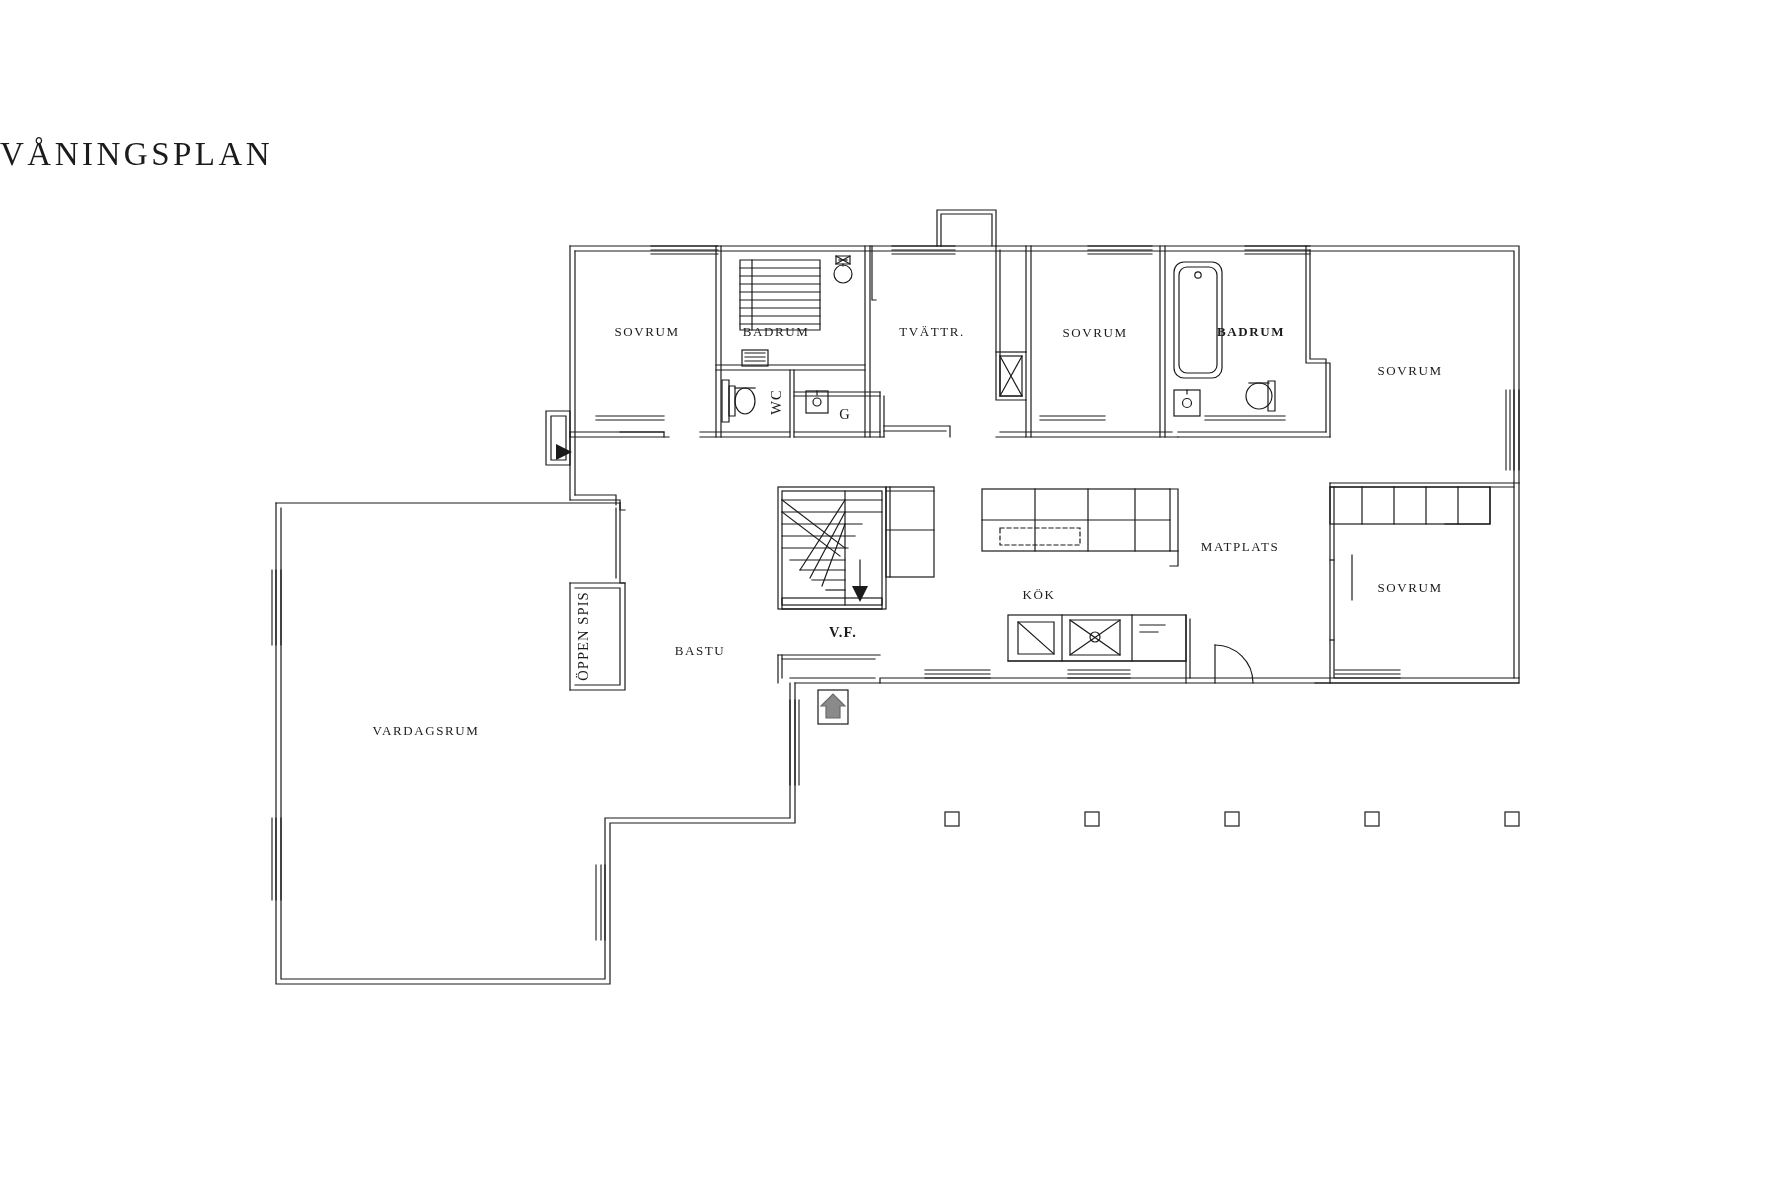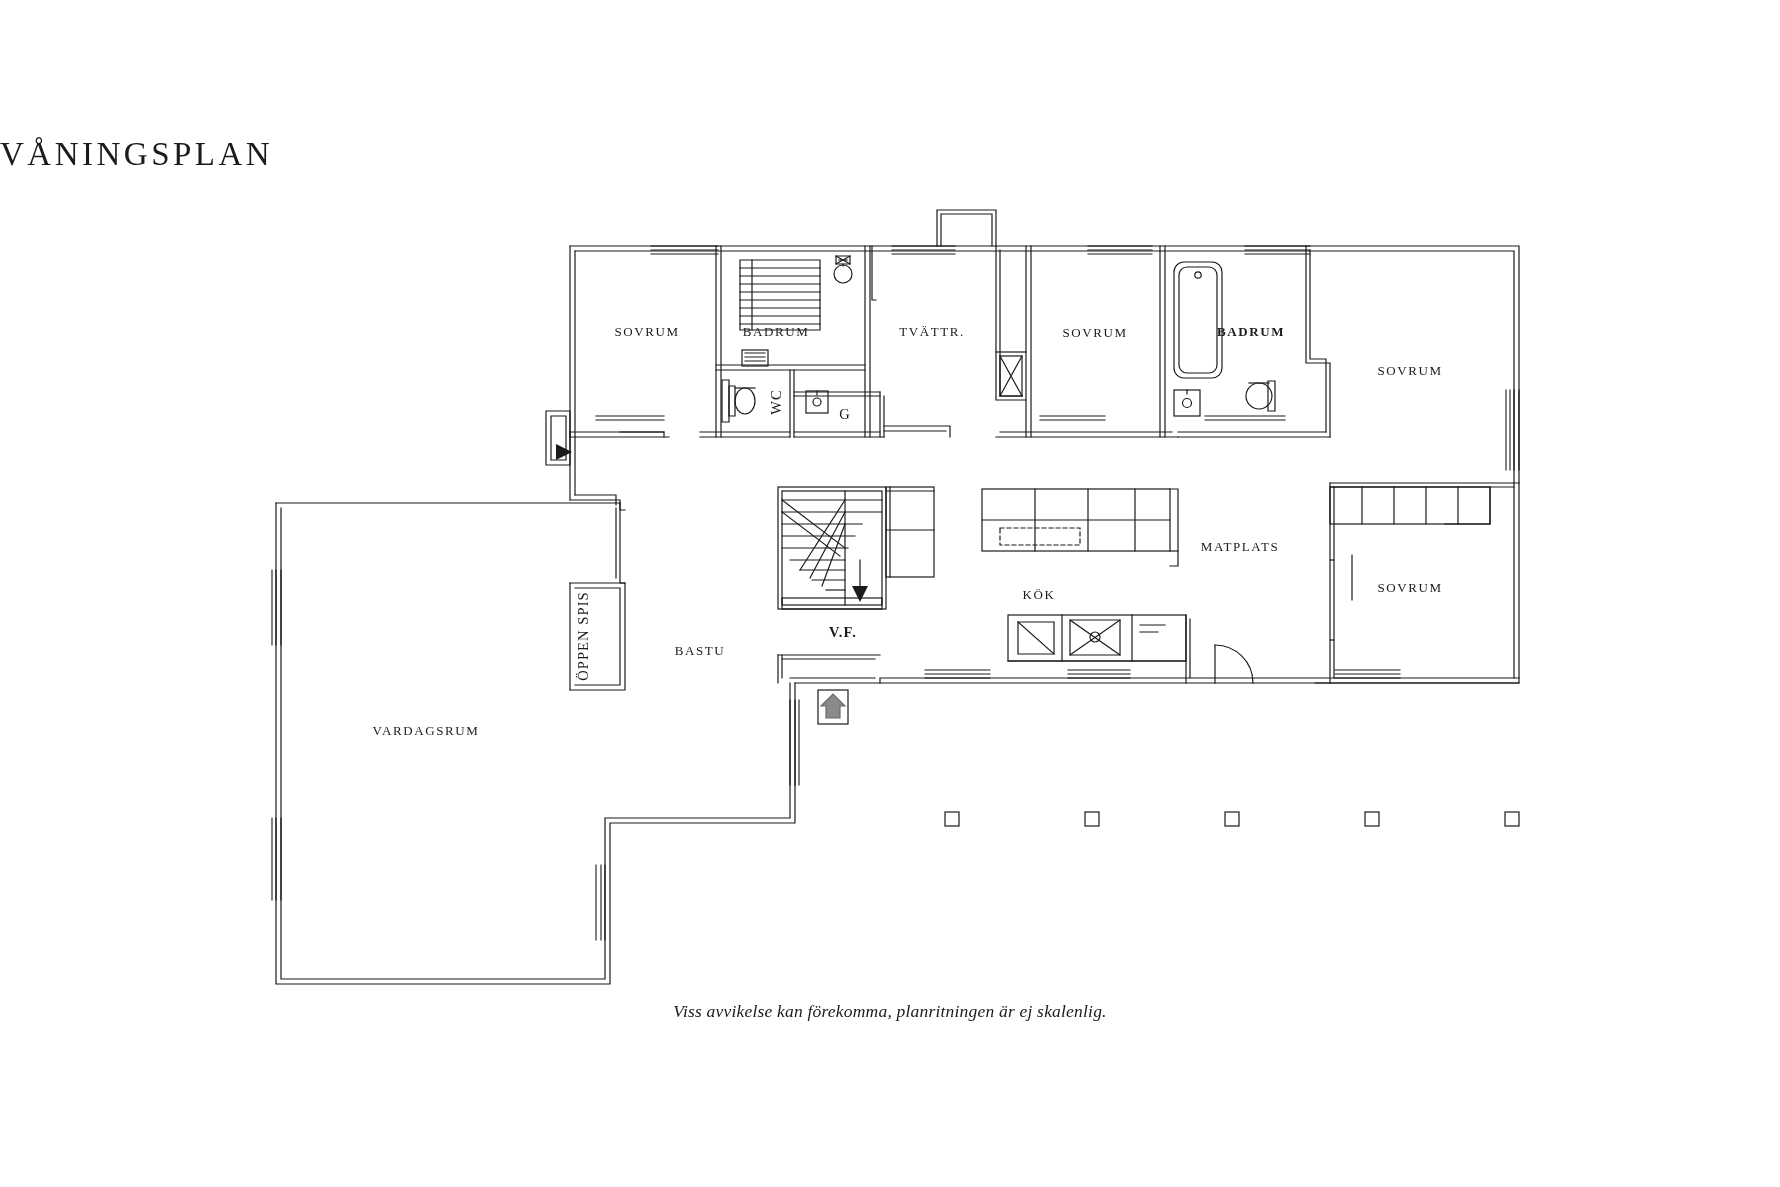--- a/index.html
+++ b/index.html
@@ -303,15 +303,14 @@
   <div class="room-label small vertical" style="left:776px; top:402px;">WC</div>
   <div class="room-label small" style="left:845px; top:414px;">G</div>
   <div class="room-label" style="left:1240px; top:547px;">MATPLATS</div>
   <div class="room-label" style="left:1410px; top:588px;">SOVRUM</div>
   <div class="room-label" style="left:1039px; top:595px;">KÖK</div>
   <div class="room-label small" style="left:843px; top:632px;font-weight:bold;">V.F.</div>
   <div class="room-label" style="left:700px;  top:651px;">BASTU</div>
   <div class="room-label small vertical" style="left:583px; top:636px;">ÖPPEN SPIS</div>
   <div class="room-label" style="left:426px;  top:731px;">VARDAGSRUM</div>
 
-  <div id="plan-footnote">Viss avvikelse kan förekomma, planritningen är ej skalenlig.</div>
 
 </div>
 
 </body></html>

